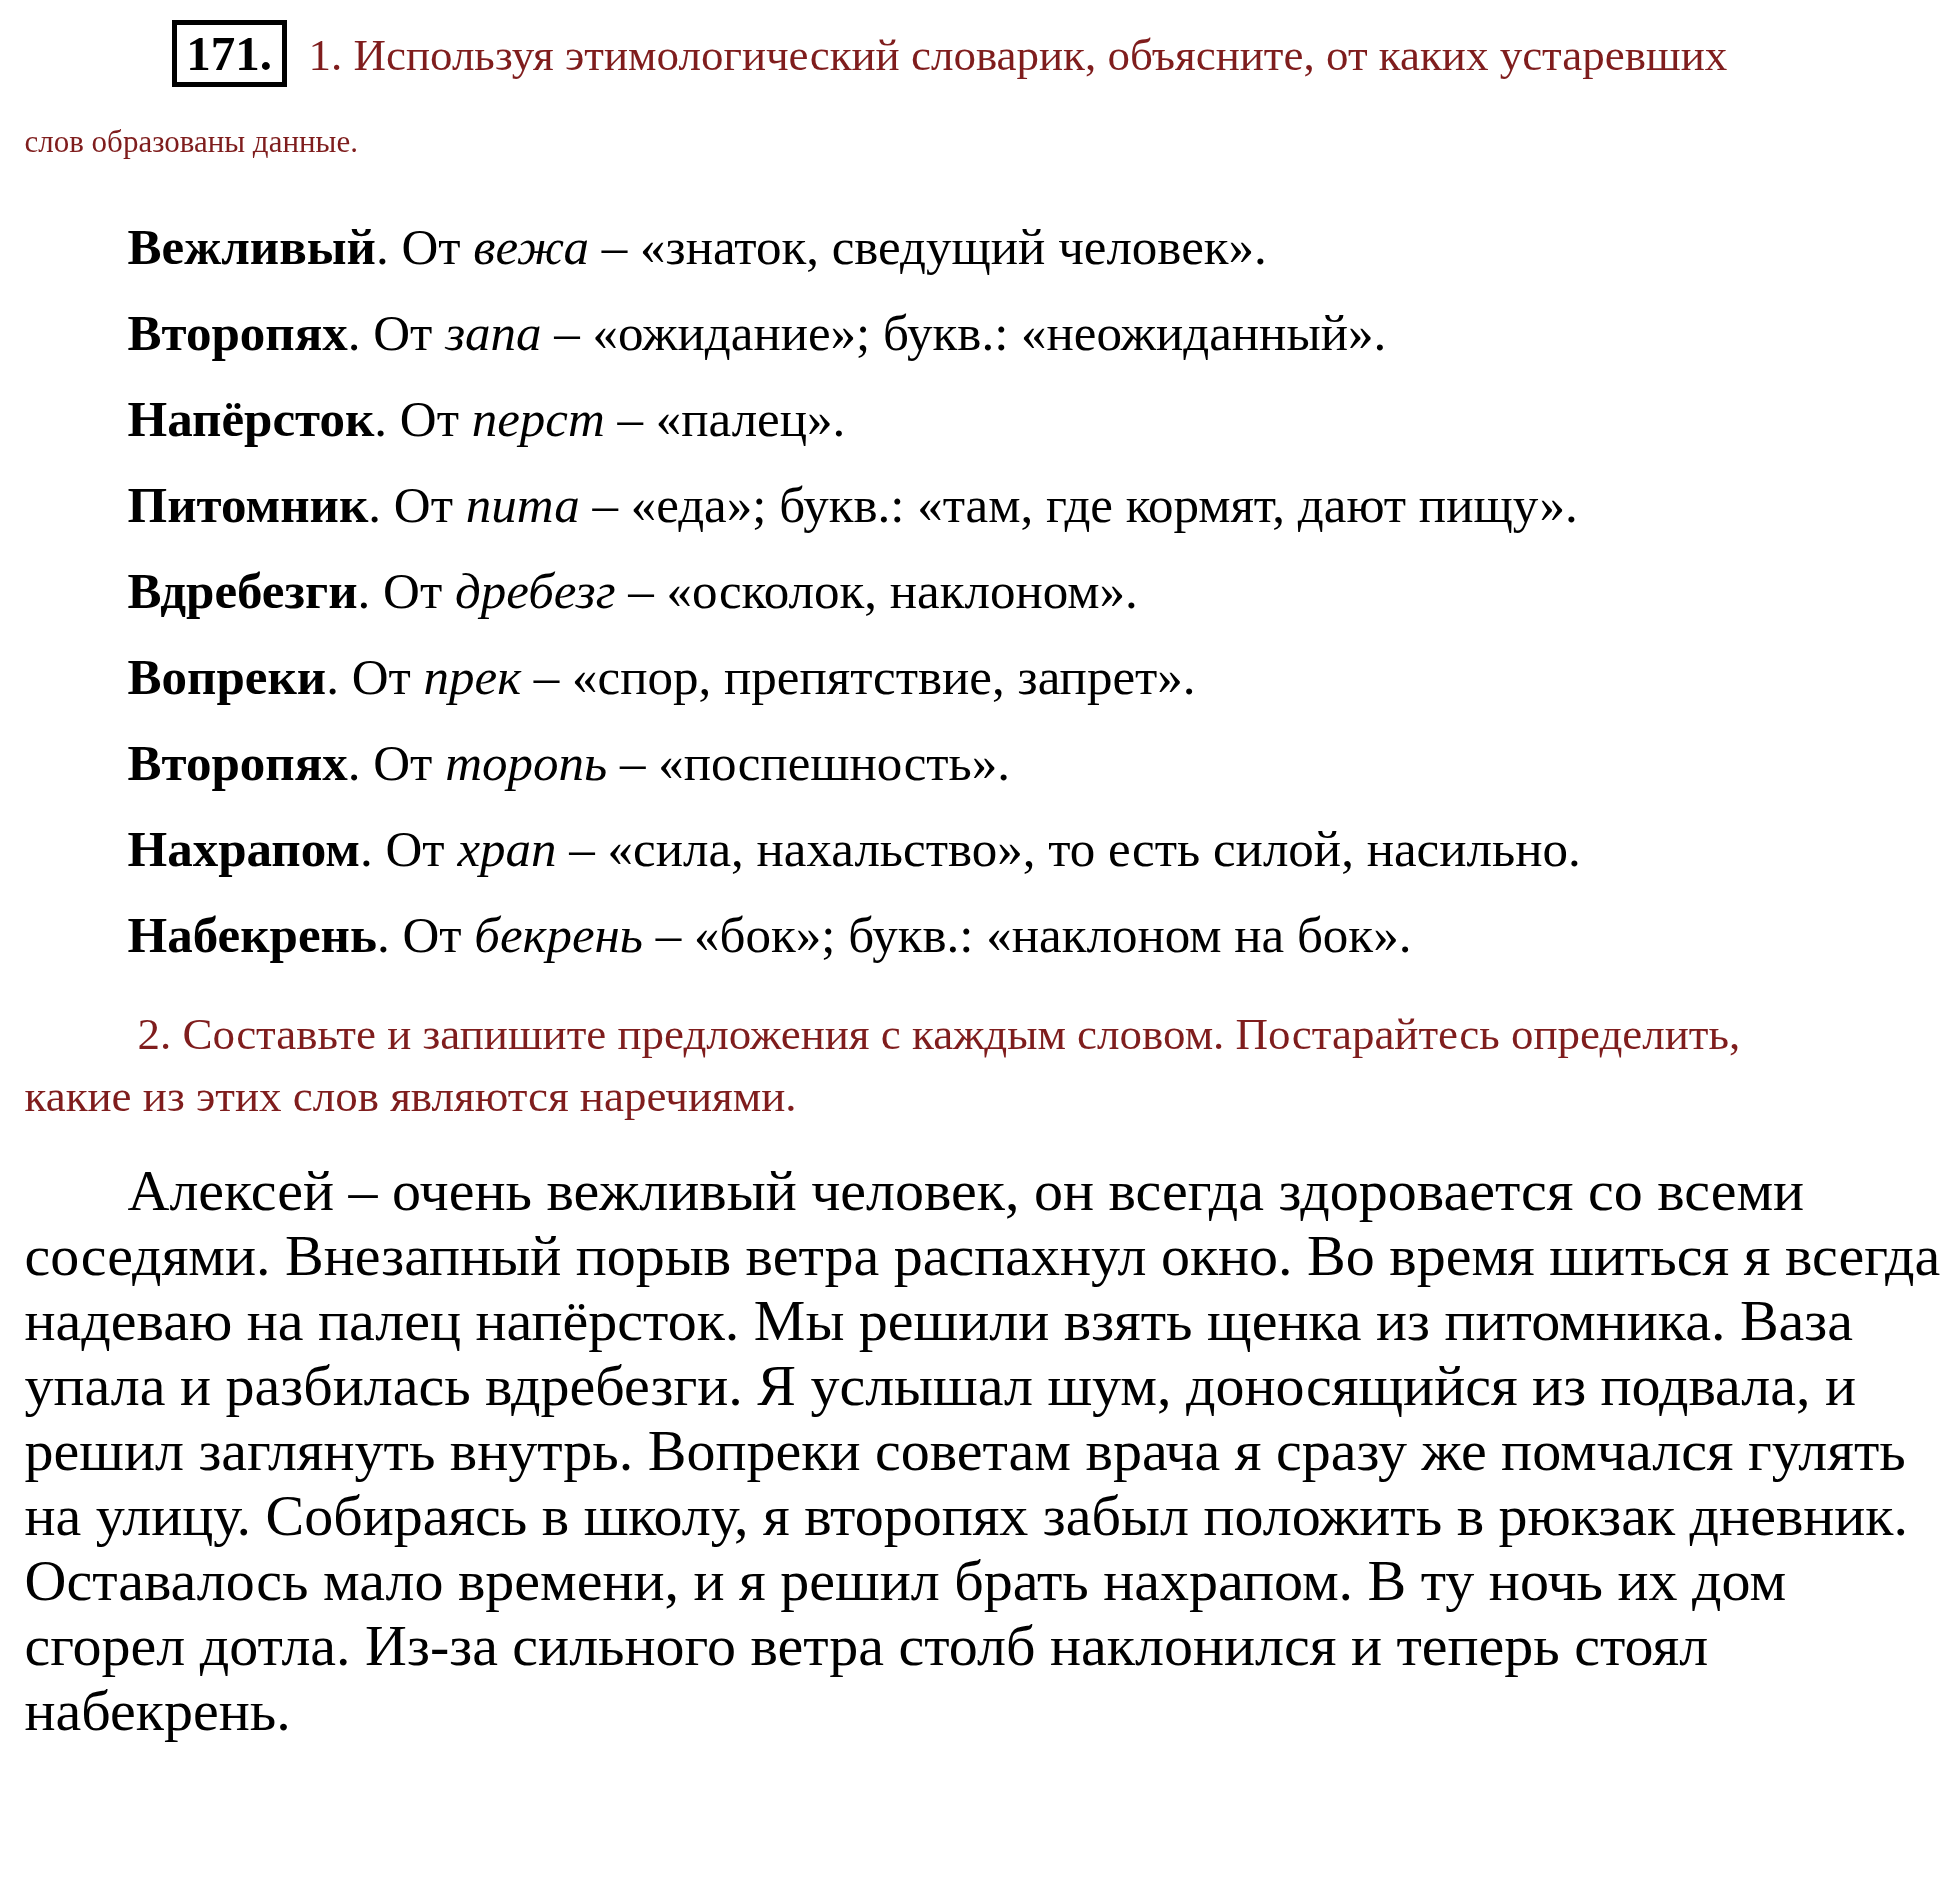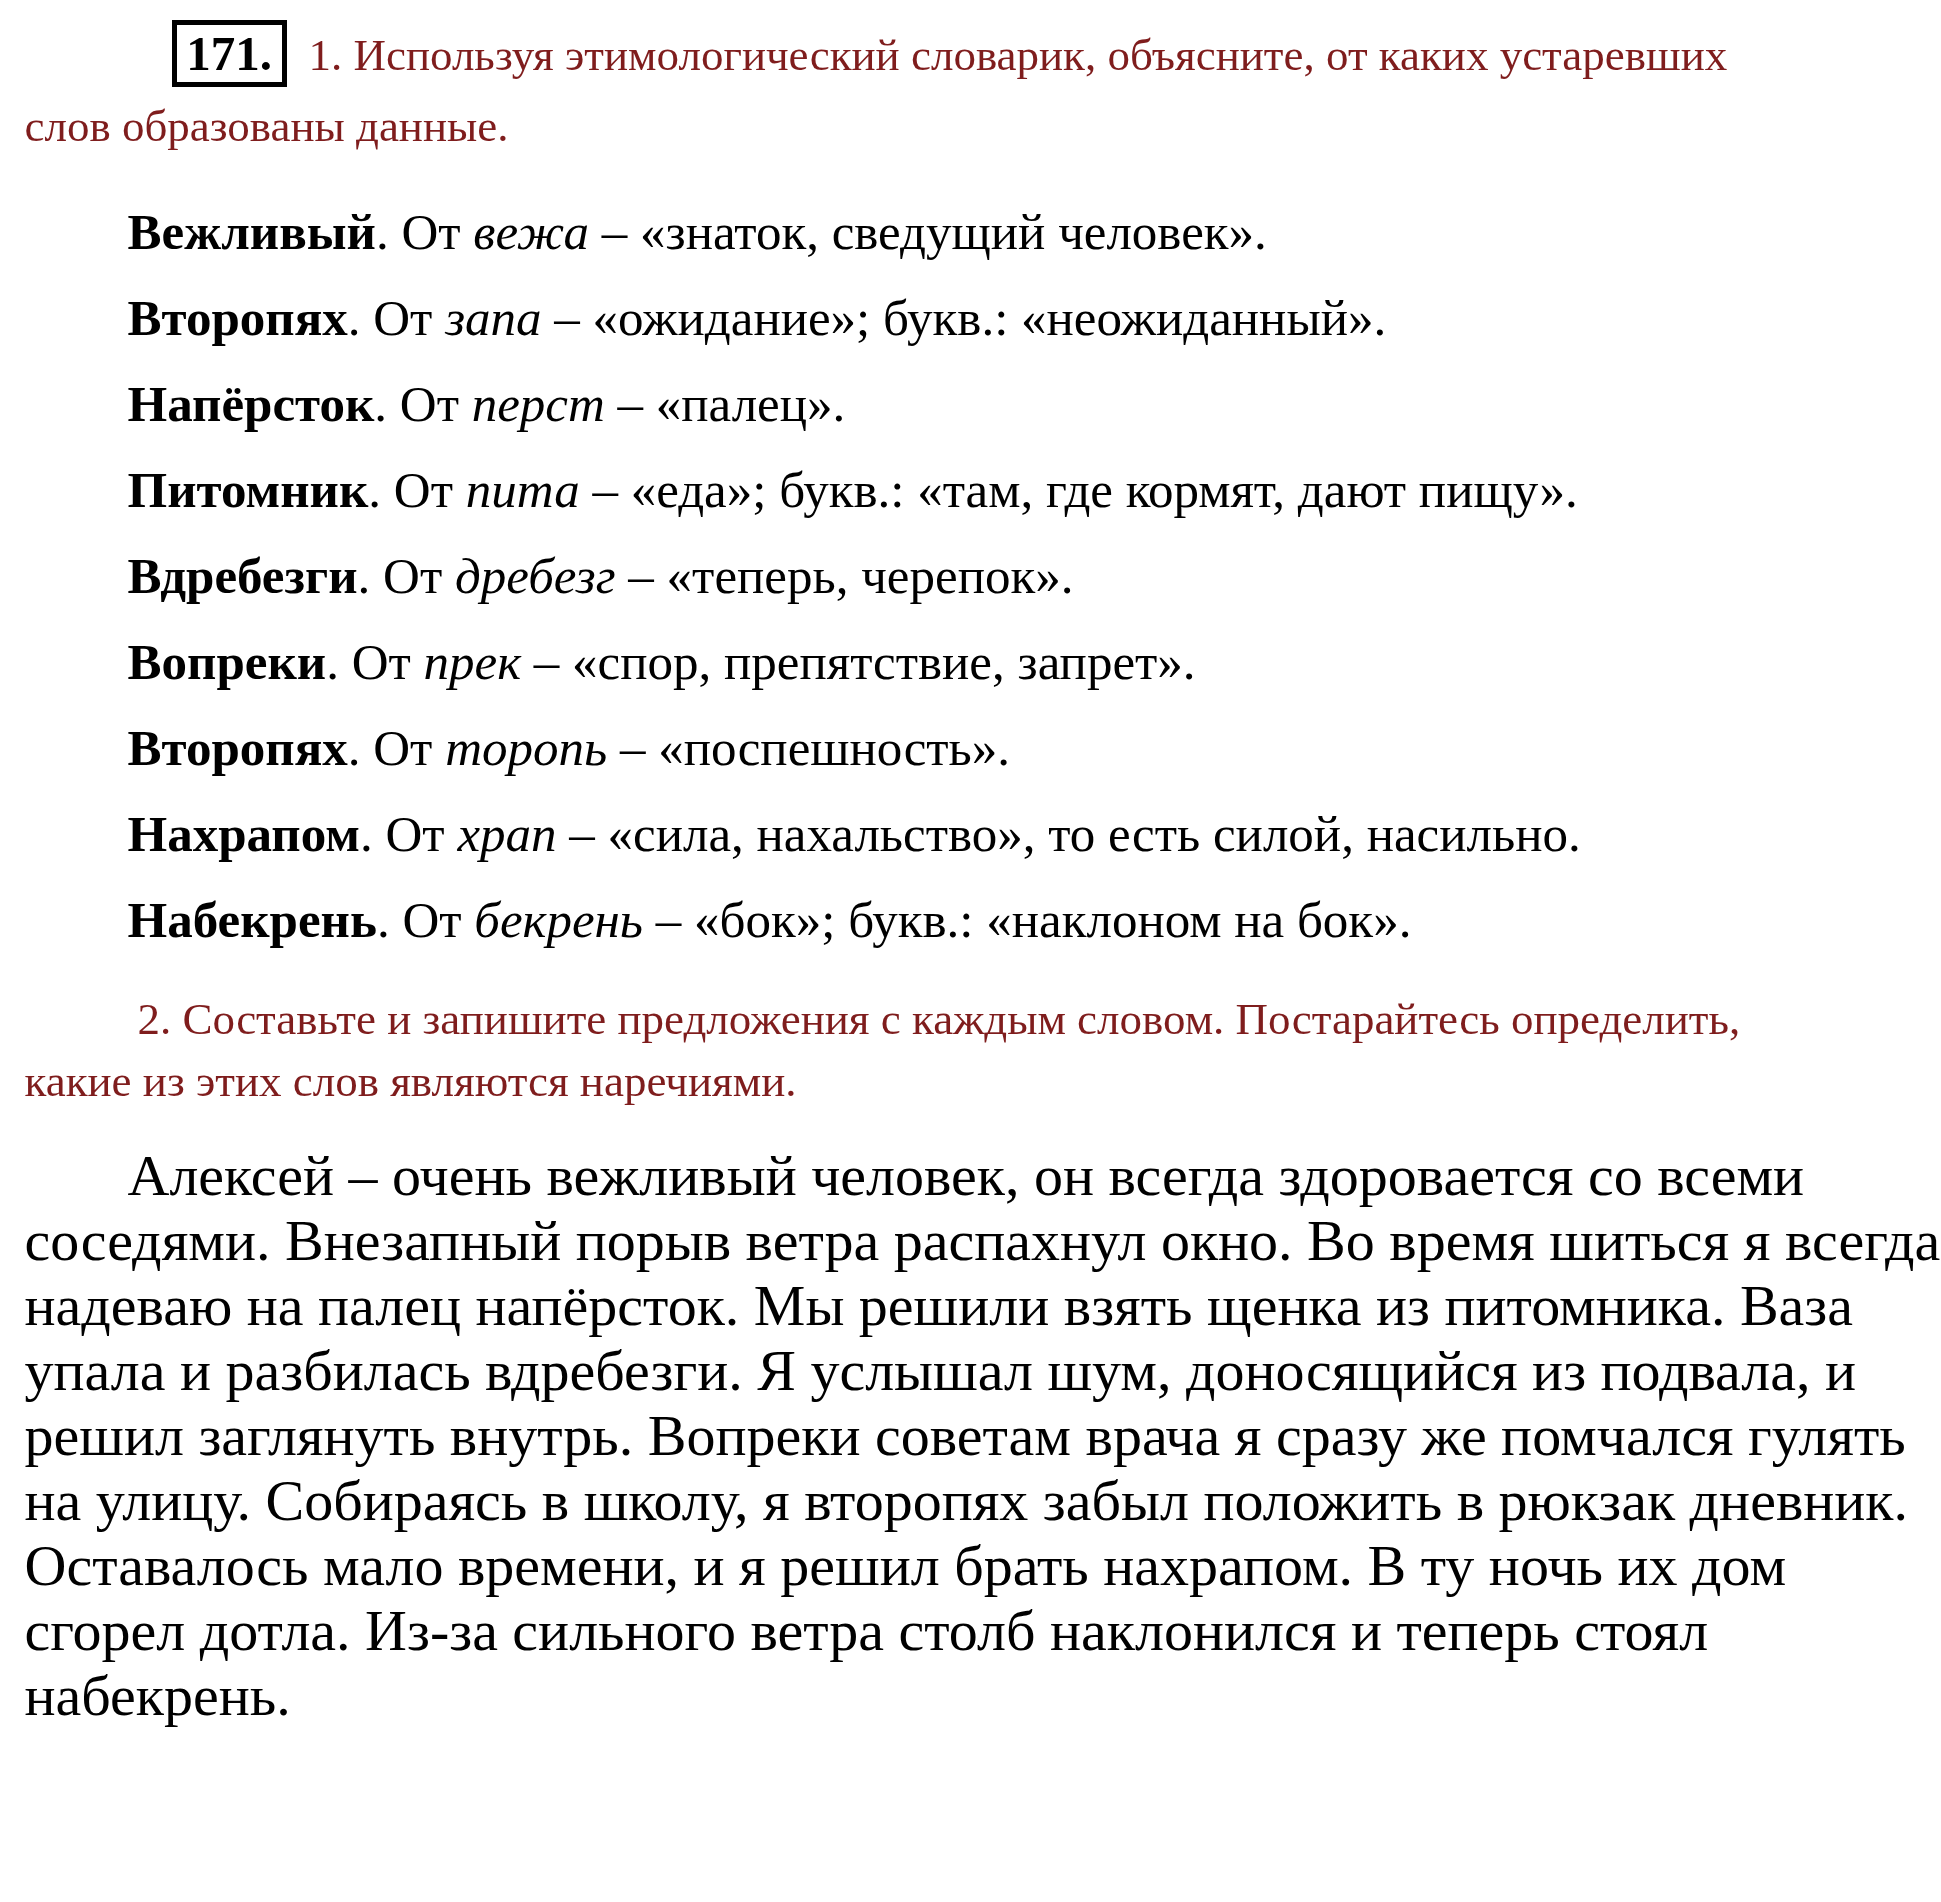--- a/index.html
+++ b/index.html
@@ -28,23 +28,23 @@
     display: inline-block;
     border: 5.9px solid #000000;
     padding: 0 9.8px;
     font-weight: 700;
     font-size: 49px;
     line-height: 57px;
     margin-right: 21.6px;
   }
   .task1-text { font-size: 45px; }
   .header-line2 {
-    font-size: 45px;
+    font-size: 31px;
     line-height: 59px;
-    margin-top: 6px;
+    margin-top: 21px;
     white-space: nowrap;
   }
 
   
   .entries { margin-top: 33px; }
   .entry {
     padding-left: 103px;
     font-size: 51px;
     line-height: 86px;
     white-space: nowrap;
@@ -80,21 +80,21 @@
       <span class="num-box"><span>171.</span></span><span class="muted task1-text">1. Используя этимологический словарик, объясните, от каких устаревших</span>
     </div>
     <div class="muted header-line2">слов образованы данные.</div>
   </div>
 
   <div class="entries" id="entries">
       <div class="entry"><span class="word">Вежливый</span><span>. </span><span>От </span><span class="root">вежа</span><span> – </span><span>«знаток, сведущий человек».</span></div>
       <div class="entry"><span class="word">Второпях</span><span>. </span><span>От </span><span class="root">запа</span><span> – </span><span>«ожидание»; букв.: «неожиданный».</span></div>
       <div class="entry"><span class="word">Напёрсток</span><span>. </span><span>От </span><span class="root">перст</span><span> – </span><span>«палец».</span></div>
       <div class="entry"><span class="word">Питомник</span><span>. </span><span>От </span><span class="root">пита</span><span> – </span><span>«еда»; букв.: «там, где кормят, дают пищу».</span></div>
-      <div class="entry"><span class="word">Вдребезги</span><span>. </span><span>От </span><span class="root">дребезг</span><span> – </span><span>«теперь, черепок».</span></div>
+      <div class="entry"><span class="word">Вдребезги</span><span>. </span><span>От </span><span class="root">дребезг</span><span> – </span><span>«осколок, наклоном».</span></div>
       <div class="entry"><span class="word">Вопреки</span><span>. </span><span>От </span><span class="root">прек</span><span> – </span><span>«спор, препятствие, запрет».</span></div>
       <div class="entry"><span class="word">Второпях</span><span>. </span><span>От </span><span class="root">торопь</span><span> – </span><span>«поспешность».</span></div>
       <div class="entry"><span class="word">Нахрапом</span><span>. </span><span>От </span><span class="root">храп</span><span> – </span><span>«сила, нахальство», то есть силой, насильно.</span></div>
       <div class="entry"><span class="word">Набекрень</span><span>. </span><span>От </span><span class="root">бекрень</span><span> – </span><span>«бок»; букв.: «наклоном на бок».</span></div>
     </div>
 
   <div class="task2">
     <div class="muted task2-line1">2. Составьте и запишите предложения с каждым словом. Постарайтесь определить,</div>
     <div class="muted task2-line2">какие из этих слов являются наречиями.</div>
   </div>

